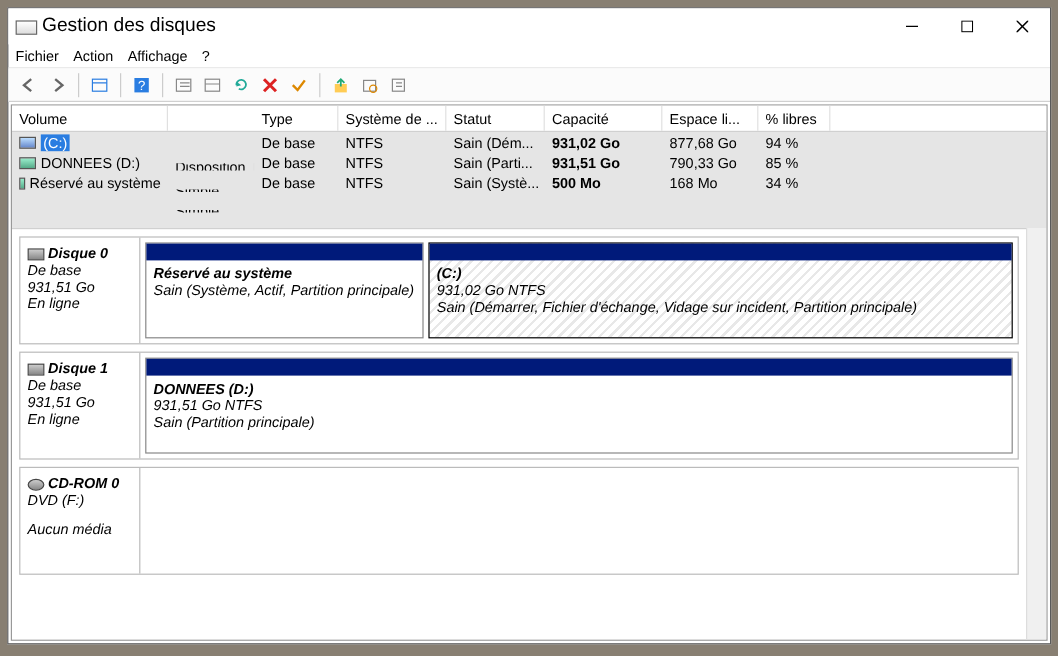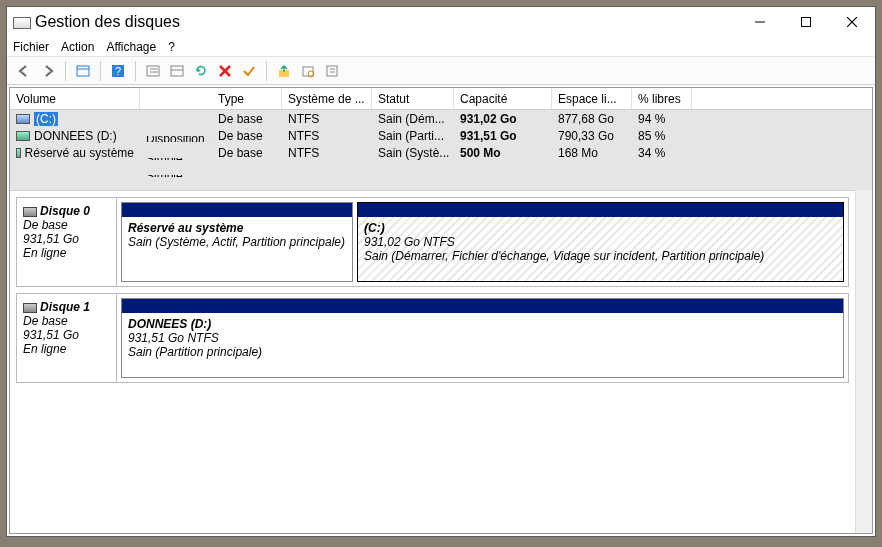--- a/index.html
+++ b/index.html
@@ -252,20 +252,29 @@
                 <div class="phead"></div>
                 <div class="pbody">
                   <div class="pname">DONNEES  (D:)</div>
                   <div>931,51 Go NTFS</div>
                   <div>Sain (Partition principale)</div>
                 </div>
               </div>
             </div>
           </div>
 
+          <div class="diskrow">
+            <div class="diskinfo">
+              <div class="dtitle"><i class="dicon" style="border-radius:50%;"></i><span>CD-ROM 0</span></div>
+              <div>DVD (F:)</div>
+              <div style="height:10px"></div>
+              <div>Aucun média</div>
+            </div>
+            <div class="diskparts"></div>
+          </div>
 
         </div>
         <div class="scrollbar"></div>
       </div>
 
     </div>
   </div>
 </div>
 
 </body></html>

